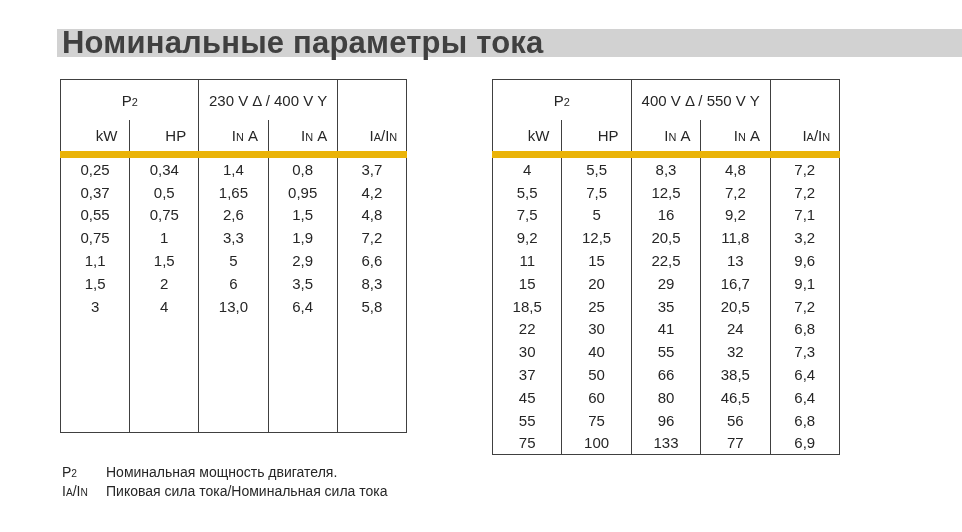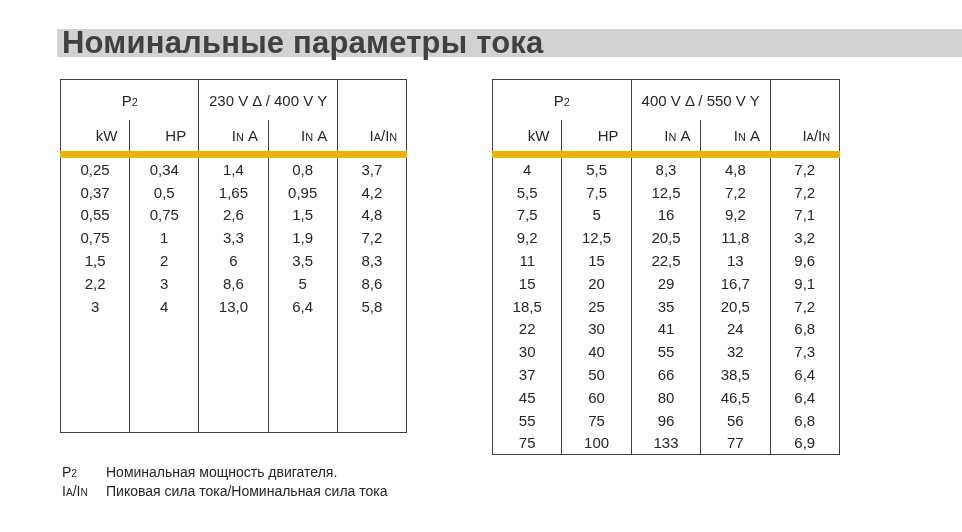--- a/index.html
+++ b/index.html
@@ -119,32 +119,32 @@
         <td>4,8</td>
       </tr>
       <tr>
         <td>0,75</td>
         <td>1</td>
         <td>3,3</td>
         <td>1,9</td>
         <td>7,2</td>
       </tr>
       <tr>
+        <td>1,1</td>
+        <td>1,5</td>
+        <td>5</td>
+        <td>2,9</td>
+        <td>6,6</td>
+      </tr>
+      <tr>
         <td>1,5</td>
         <td>2</td>
         <td>6</td>
         <td>3,5</td>
         <td>8,3</td>
-      </tr>
-      <tr>
-        <td>2,2</td>
-        <td>3</td>
-        <td>8,6</td>
-        <td>5</td>
-        <td>8,6</td>
       </tr>
       <tr>
         <td>3</td>
         <td>4</td>
         <td>13,0</td>
         <td>6,4</td>
         <td>5,8</td>
       </tr>
     </tbody>
   <tfoot>

